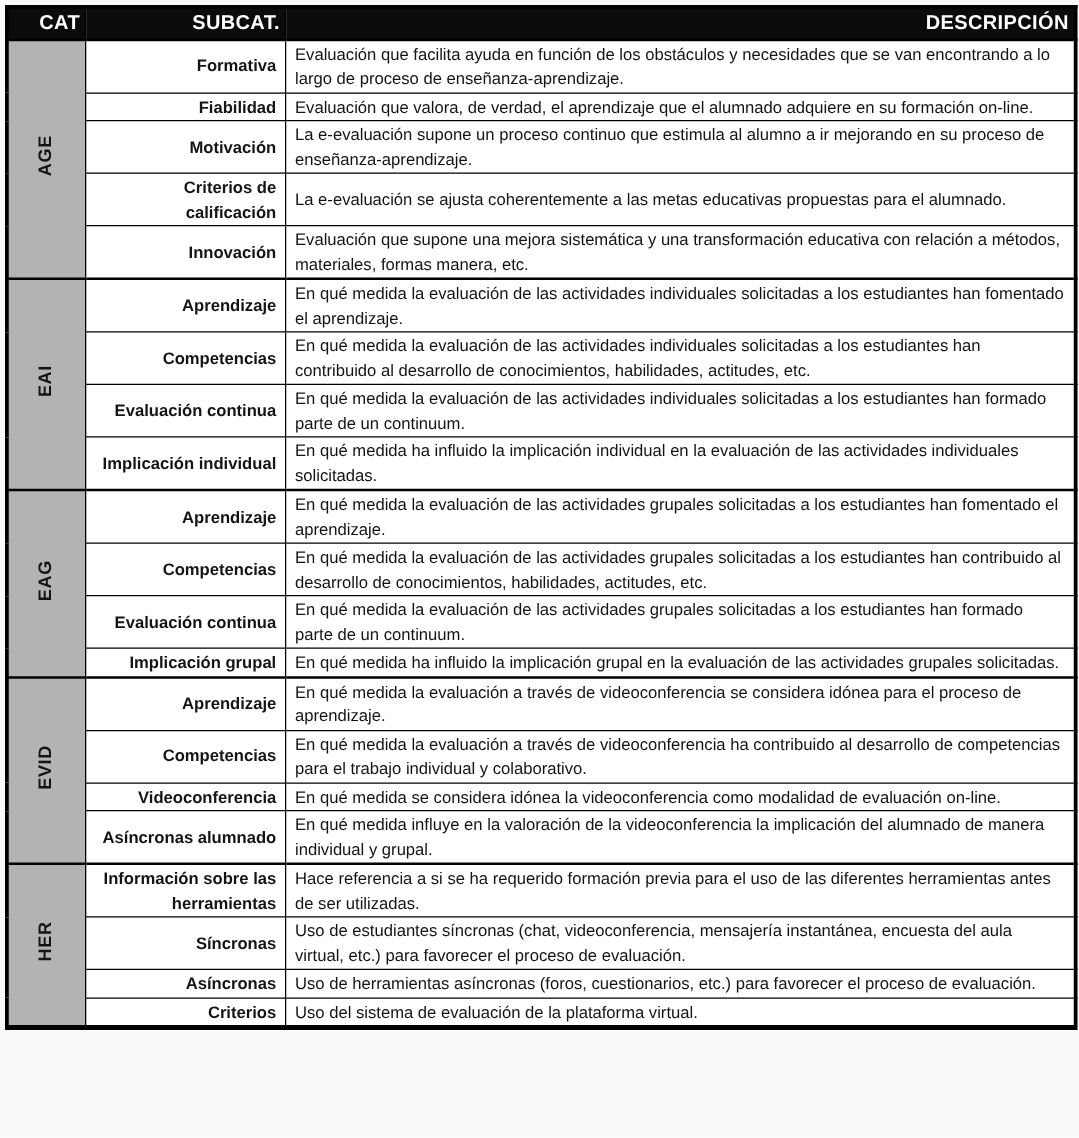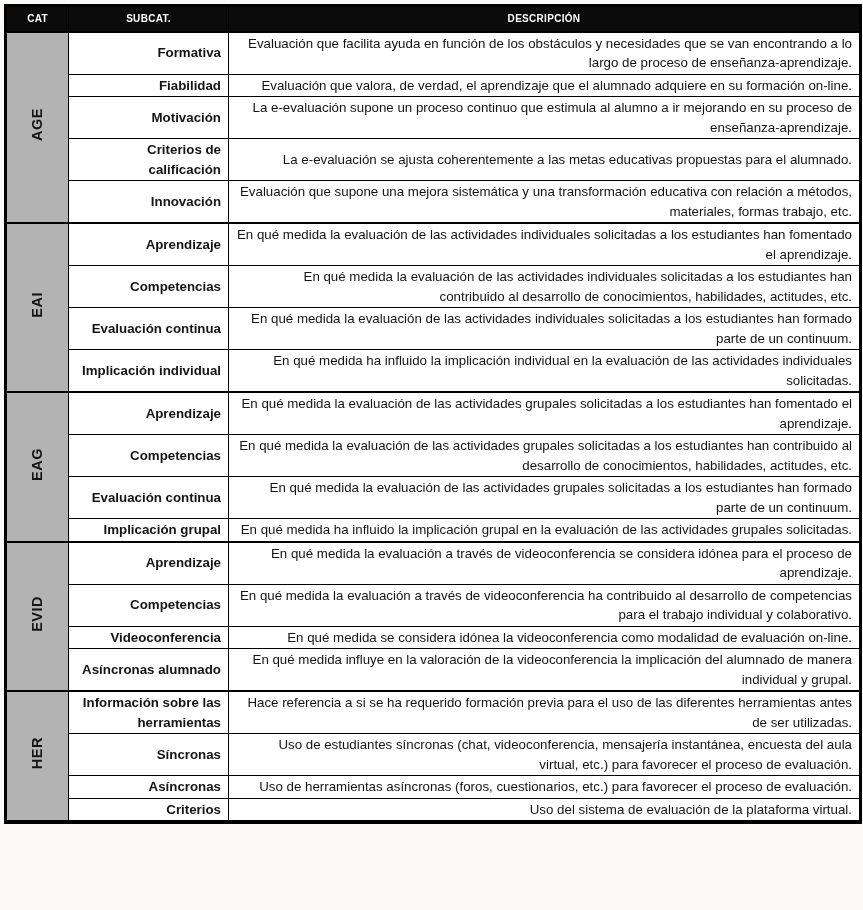--- a/index.html
+++ b/index.html
@@ -35,23 +35,23 @@
   }
   col.c-cat  { width: 63px;  }
   col.c-sub  { width: 160px; }
   col.c-desc { width: 632px; }
 
   th, td { border: 1.5px solid var(--border, #000); }
 
   thead th {
     background: var(--header-bg, #0b0b0b);
     color: var(--header-text, #fff);
-    font-size: 10px;
+    font-size: 16px;
     font-weight: bold;
-    text-align: center;
+    text-align: right;
     height: 26px;
     padding: 2px 4px;
     letter-spacing: 0.3px;
   }
   tbody td {
     vertical-align: middle;
     padding: 1px 7px;
     font-size: 13.3px;
     line-height: 19.5px;
   }
@@ -64,21 +64,21 @@
   .cat-text {
     display: inline-block;
     writing-mode: vertical-rl;
     transform: rotate(180deg);
     font-weight: bold;
     font-size: 14.5px;
     letter-spacing: 0.5px;
     white-space: nowrap;
   }
   td.sub { font-weight: bold; text-align: right; }
-  td.desc { text-align: right; }
+  td.desc { text-align: left; }
   tr.sec-start td { border-top-width: 2.5px; }
 </style>
 </head>
 <body>
 
 <div class="page">
   <table class="cat-table">
     <colgroup>
       <col class="c-cat">
       <col class="c-sub">
@@ -107,21 +107,21 @@
       <tr>
         <td class="sub">Motivación</td>
         <td class="desc">La e-evaluación supone un proceso continuo que estimula al alumno a ir mejorando en su proceso de enseñanza-aprendizaje.</td>
       </tr>
       <tr>
         <td class="sub">Criterios de calificación</td>
         <td class="desc">La e-evaluación se ajusta coherentemente a las metas educativas propuestas para el alumnado.</td>
       </tr>
       <tr>
         <td class="sub">Innovación</td>
-        <td class="desc">Evaluación que supone una mejora sistemática y una transformación educativa con relación a métodos, materiales, formas trabajo, etc.</td>
+        <td class="desc">Evaluación que supone una mejora sistemática y una transformación educativa con relación a métodos, materiales, formas manera, etc.</td>
       </tr>
     </tbody>
 
     <tbody>
       <tr class="sec-start">
         <td class="cat" rowspan="4">
           <span class="cat-text">EAI</span>
         </td>
         <td class="sub">Aprendizaje</td>
         <td class="desc">En qué medida la evaluación de las actividades individuales solicitadas a los estudiantes han fomentado el aprendizaje.</td>

